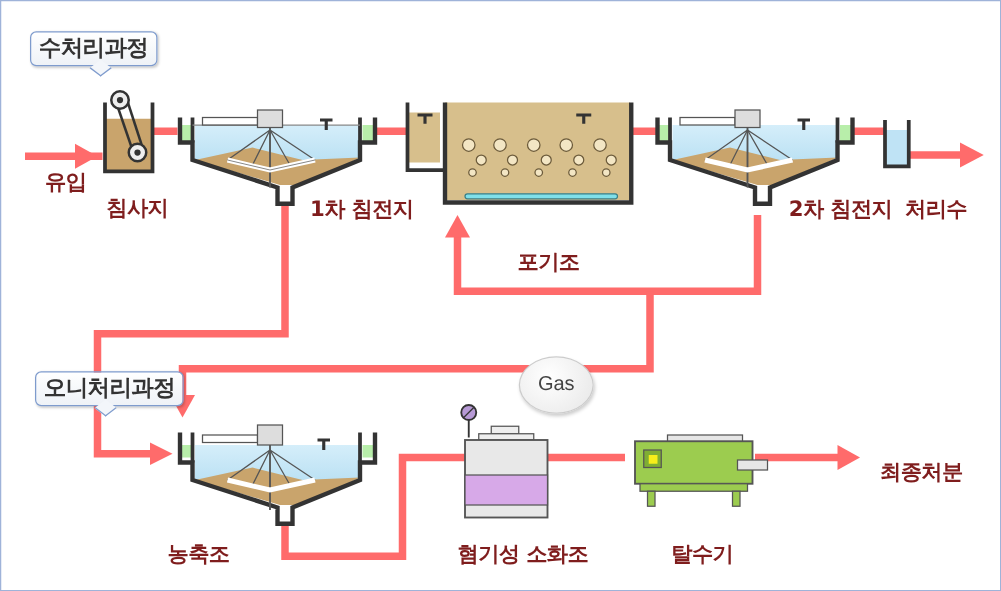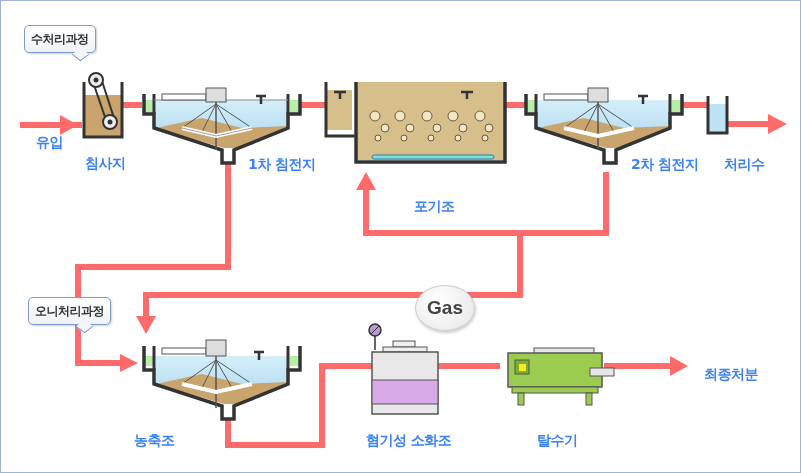--- a/index.html
+++ b/index.html
@@ -1,27 +1,27 @@
 <!DOCTYPE html>
 <html><head>
 <meta charset="utf-8">
 <style>
   html, body { margin:0; padding:0; background:#fff; }
   body { width:801px; height:473px; overflow:hidden; position:relative; font-family:"DejaVu Sans", sans-serif; }
   #frame { position:absolute; left:0; top:0; width:799px; height:471px; border:1px solid #9fb3d9; box-sizing:content-box; }
   svg { position:absolute; left:0; top:0; }
-  .lbl { position:absolute; font-size:14px; font-weight:bold; color:#3b82f6; white-space:nowrap; letter-spacing:-0.5px; }
+  .lbl { position:absolute; font-size:17px; font-weight:bold; color:#7f1d1d; white-space:nowrap; letter-spacing:-0.5px; }
   .bubble { position:absolute; background:linear-gradient(#ffffff,#eef2f7); border:1.5px solid #7e9bcd; border-radius:5px;
-            font-size:12px; font-weight:bold; color:#333; padding:0 6px; height:26px; line-height:26px; letter-spacing:-0.5px;
+            font-size:18px; font-weight:bold; color:#333; padding:0 6px; height:26px; line-height:26px; letter-spacing:-0.5px;
             box-shadow:1px 1px 2px rgba(0,0,0,0.2); }
   .bubble:after { content:""; position:absolute; left:50px; bottom:-8px; width:10px; height:10px; background:#f3f6fa;
                   border-right:1.5px solid #7e9bcd; border-bottom:1.5px solid #7e9bcd; transform:rotate(45deg) skew(-8deg,-8deg); }
   .gas { position:absolute; left:415px; top:285px; width:58px; height:44px; border-radius:50%;
          background:radial-gradient(circle at 40% 35%, #ffffff, #e6e6e6); border:1px solid #ccc;
-         box-shadow:1px 2px 3px rgba(0,0,0,0.2); font-family:"Liberation Sans", sans-serif; font-weight:bold; font-size:19px; color:#444;
+         box-shadow:1px 2px 3px rgba(0,0,0,0.2); font-family:"Liberation Sans", sans-serif; font-weight:normal; font-size:16px; color:#444;
          text-align:center; line-height:44px; }
 </style>
 </head>
 <body>
 
 <div id="frame"></div>
 
 <svg width="801" height="473">
   <defs>
     <linearGradient id="wg" x1="0" y1="0" x2="0" y2="1">

